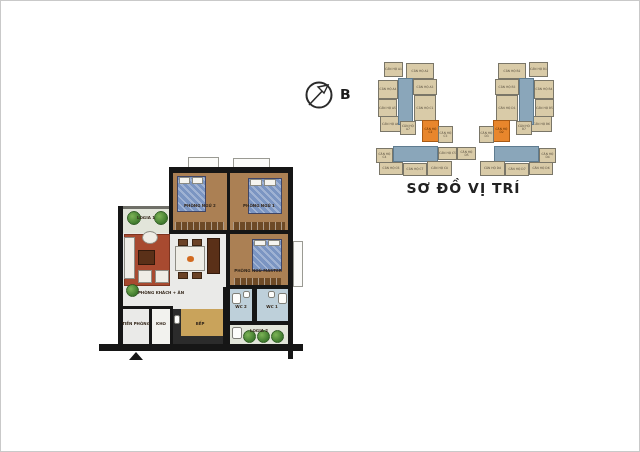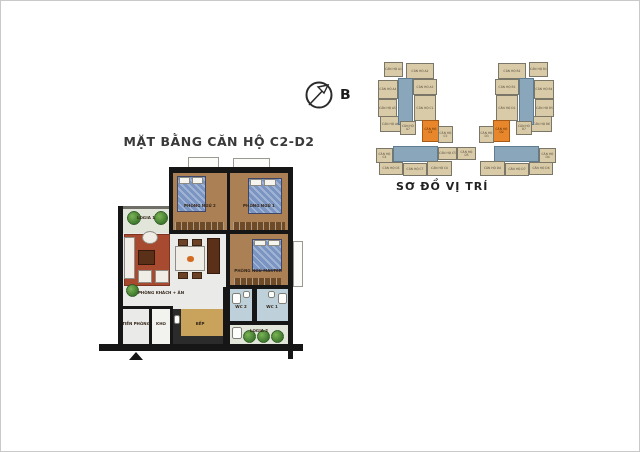--- a/index.html
+++ b/index.html
@@ -8,22 +8,22 @@
     position:relative; width:640px; height:452px; background:#ffffff;
     border:1px solid #c9c9c9; overflow:hidden;
   }
 
   
   #plan-title {
     position:absolute; left:108px; top:133px; width:220px; text-align:center;
     font-size:12.5px; font-weight:bold; color:#3a3a3a; letter-spacing:.5px;
   }
   #site-title {
-    position:absolute; left:395px; top:179px; width:135px; text-align:left;
-    font-size:11px; font-weight:bold; color:#222; letter-spacing:1px;
+    position:absolute; left:395px; top:179px; width:135px; text-align:center;
+    font-size:14px; font-weight:bold; color:#222; letter-spacing:1px;
   }
 
   
   #compass { position:absolute; left:303px; top:77px; width:52px; height:34px; }
   #compass .letter { position:absolute; left:36px; top:8px; font-size:14px; font-weight:bold; color:#1c1c1c; }
 
   
   #plan { position:absolute; left:95px; top:153px; width:232px; height:212px; }
   .wall { position:absolute; background:#161616; }
   .floor { position:absolute; }
@@ -62,21 +62,20 @@
   .u-tan    { background:#d9cba8; }
   .u-blue   { background:#8aa6ba; border-color:#5f7c90; }
   .u-orange { background:#e8862c; border-color:#a85a14; }
   .u-orange span { color:#5e3000; }
 </style>
 </head>
 <body>
 
 <div id="canvas">
 
-  <div id="plan-title">MẶT BẰNG CĂN HỘ C2-D2</div>
 
   <div id="compass">
     <svg width="34" height="32" viewBox="0 0 34 32">
       <circle cx="15" cy="17" r="12.5" fill="none" stroke="#2b2b2b" stroke-width="2"></circle>
       <line x1="5" y1="27" x2="24" y2="7" stroke="#2b2b2b" stroke-width="1.6"></line>
       <polygon points="24,7 14,9 20,15" fill="#ffffff" stroke="#2b2b2b" stroke-width="1.4"></polygon>
     </svg>
     <div class="letter">B</div>
   </div>
 

